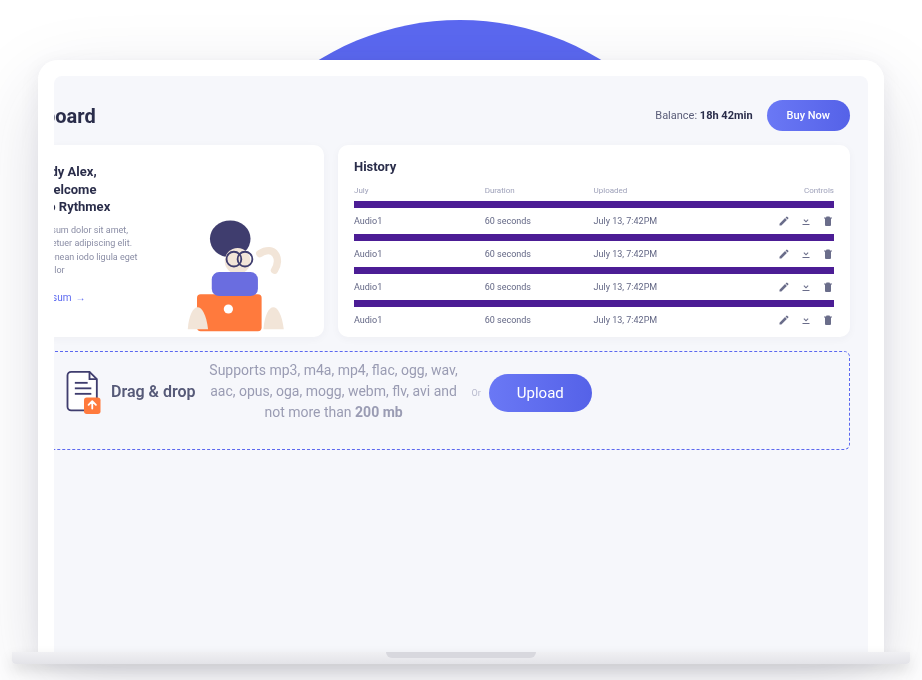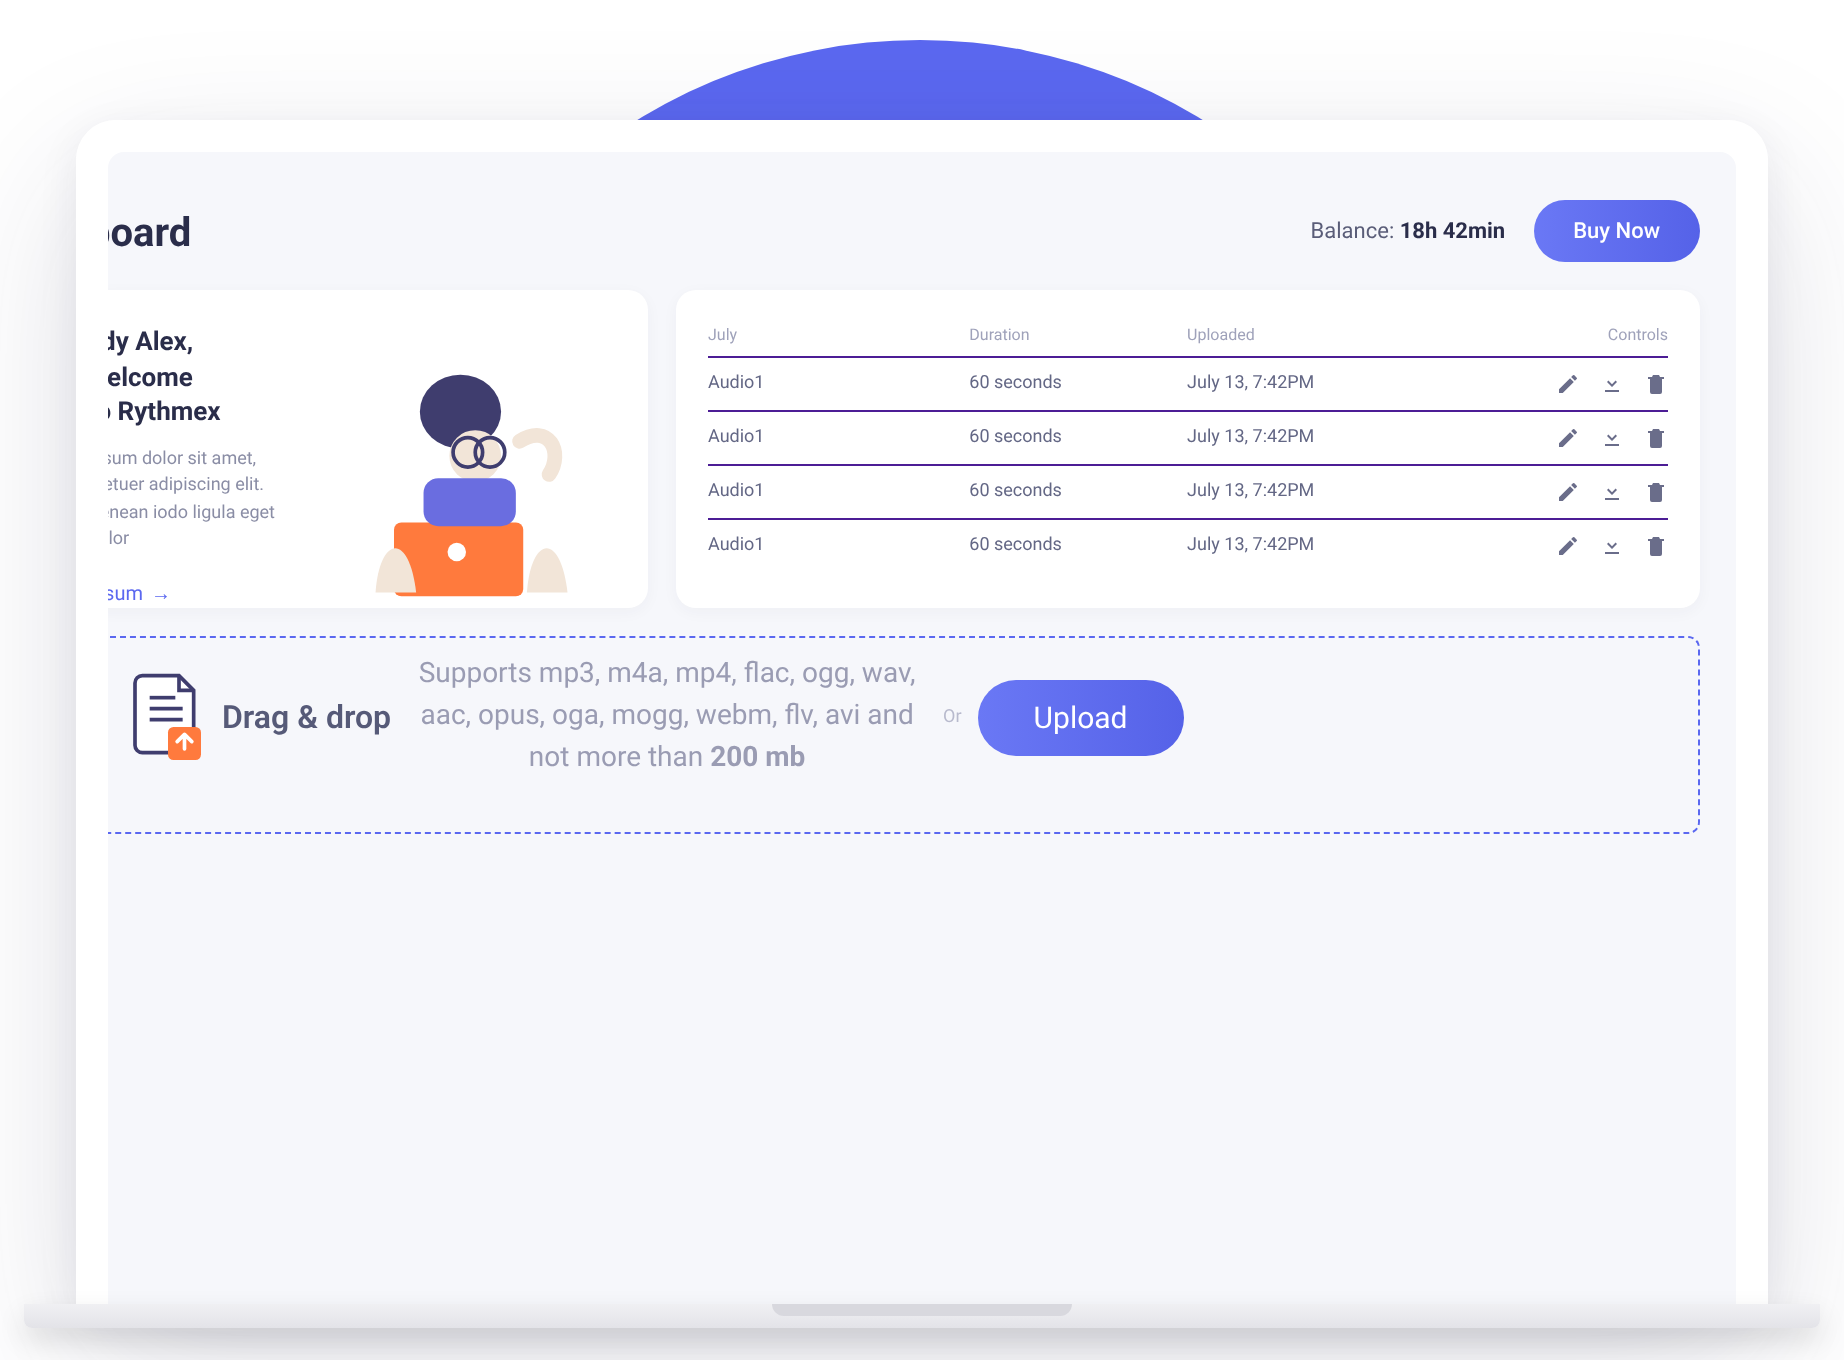--- a/index.html
+++ b/index.html
@@ -31,21 +31,21 @@
     .welcome-text { flex:1; min-width:0; padding-left:0; }
     .welcome-title { font-size:13px; font-weight:700; color:#2a2d4a; line-height:1.35; margin-bottom:8px; white-space:pre-line; }
     .welcome-body { font-size:9px; color:#8a8da5; line-height:1.5; }
     .welcome-link { margin-top:14px; font-size:10px; color:#5b68f0; display:inline-flex; align-items:center; gap:4px; cursor:pointer; }
     .illus { width:150px; flex:0 0 150px; position:relative; align-self:flex-end; }
 
     .history-card { flex:1; padding:14px 16px 4px 16px; }
     .history-title { font-size:13px; font-weight:700; color:#2a2d4a; margin-bottom:8px; }
     .htable { width:100%; font-size:9px; color:#636785; }
     .hhead { display:grid; grid-template-columns:1.2fr 1fr 1.4fr 88px; color:#9fa2ba; font-size:8px; padding:4px 0 6px 0; }
-    .hrow { display:grid; grid-template-columns:1.2fr 1fr 1.4fr 88px; align-items:center; padding:7px 0; border-top:1px solid #4c1d95; }
+    .hrow { display:grid; grid-template-columns:1.2fr 1fr 1.4fr 88px; align-items:center; padding:7px 0; border-top:7px solid #4c1d95; }
     .hctrl { display:flex; gap:10px; justify-content:flex-end; }
     .icn { width:12px; height:12px; cursor:pointer; fill:#6a6d8a; }
 
     .drop { border:1.5px dashed #5b68f0; border-radius:6px; padding:8px 20px 26px 20px; display:flex; align-items:center; gap:8px; margin-left:-10px; }
     .drop-icon { width:38px; height:44px; }
     .drop-title { font-size:16px; font-weight:600; color:#565a78; }
     .drop-body { font-size:14px; color:#9a9cb3; max-width:260px; text-align:center; line-height:1.5; }
     .drop-or { font-size:9px; color:#b8bacd; margin-top:2px; }
     .upload-btn { margin-top:2px; background:linear-gradient(90deg,#6a78f5,#5562e8); color:#fff; border:none; padding:10px 28px; border-radius:20px; font-size:15px; cursor:pointer; }
   </style>
@@ -90,20 +90,21 @@
                 <rect x="56" y="80" width="40" height="12" rx="6" fill="#ff7a3d"></rect>
                 <circle cx="70" cy="104" r="5" fill="#fff"></circle>
                 <path d="M26 126 C28 96 44 92 48 126" fill="#f2e5d8"></path>
                 <path d="M108 126 C110 96 126 92 130 126" fill="#f2e5d8"></path>
                 <rect x="52" y="64" width="50" height="26" rx="8" fill="#6a6de0"></rect>
               </svg>
             </div>
           </div>
 
           <div class="card history-card">
+            <div class="history-title">History</div>
             <div class="htable">
               <div class="hhead">
                 <span>July</span>
                 <span>Duration</span>
                 <span>Uploaded</span>
                 <span style="text-align:right">Controls</span>
               </div>
 
               <div class="hrow">
                 <span>Audio1</span>

